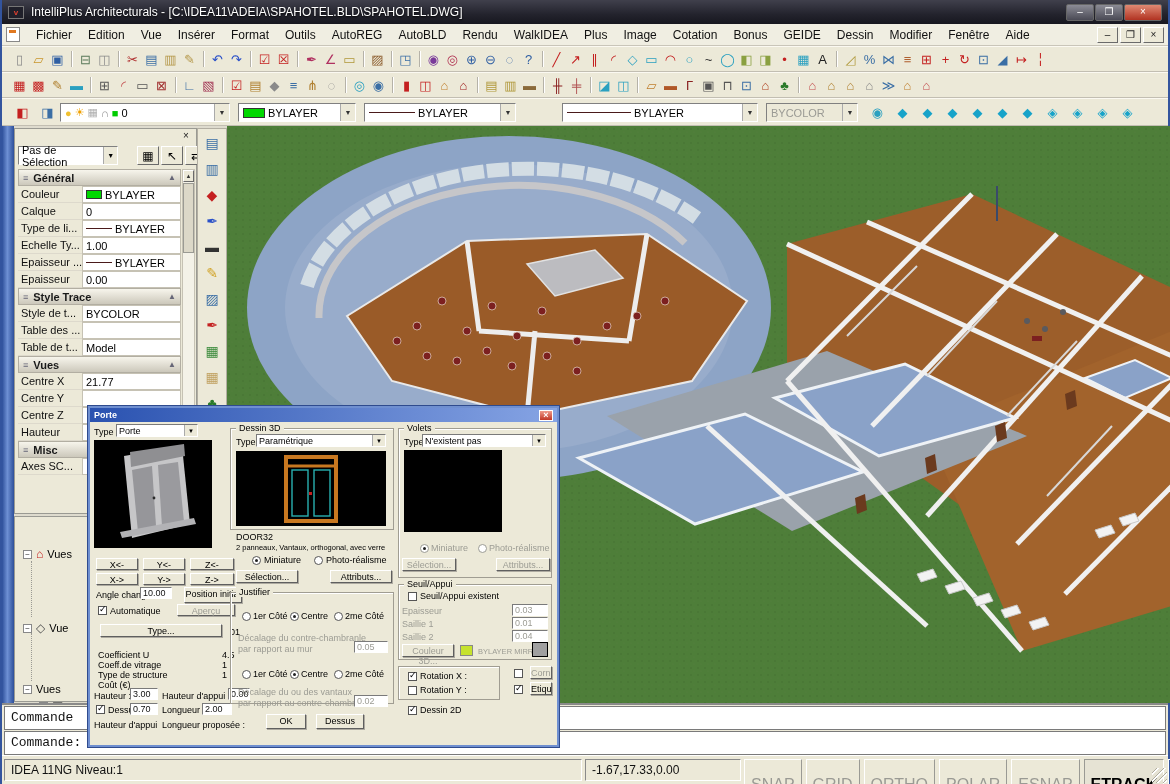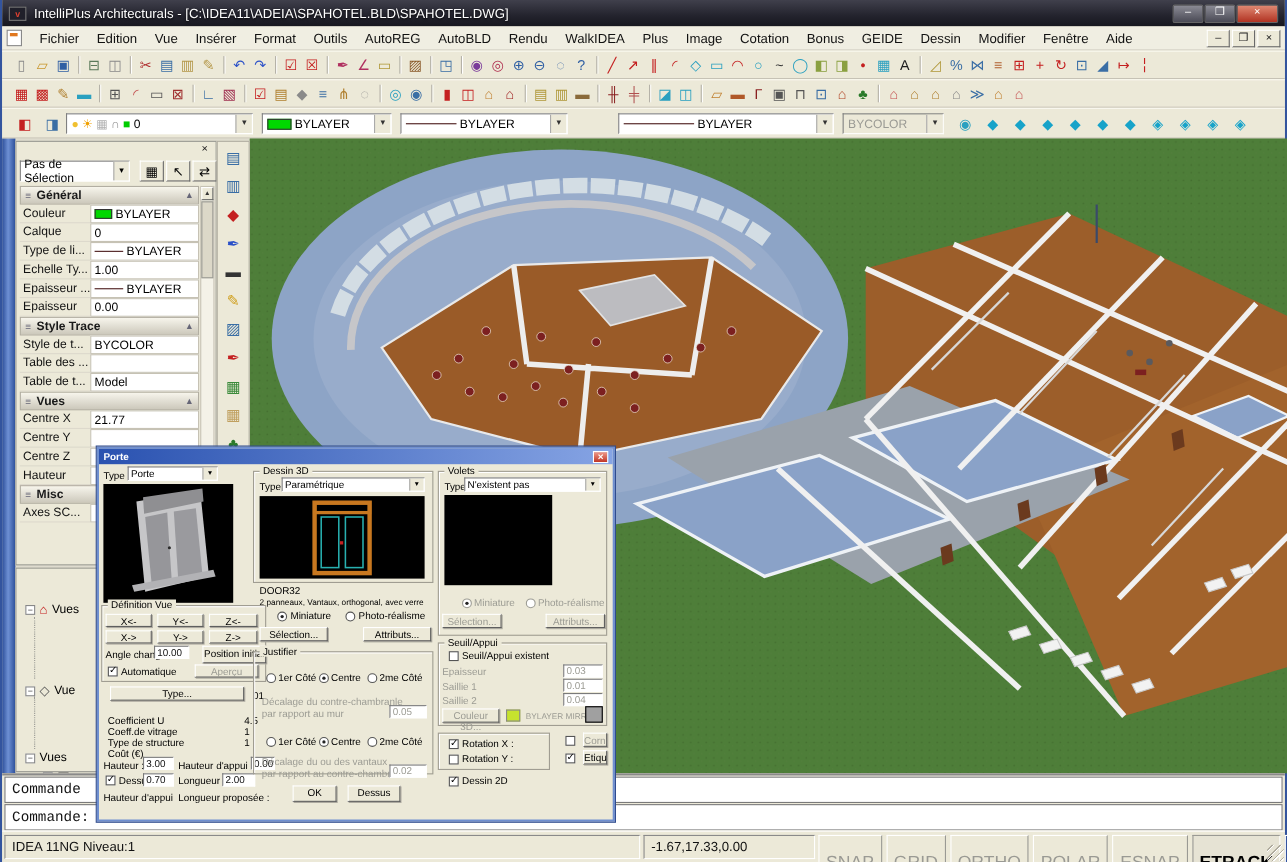--- a/index.html
+++ b/index.html
@@ -54,21 +54,21 @@
 
   
   .leftstrip { position:absolute; left:0; top:126px; width:12px; height:577px;
     background:linear-gradient(90deg,#2d4f9a,#6e90d4 45%,#2d4f9a); }
   .wsleft { position:absolute; left:12px; top:126px; width:213px; height:577px; background:#dedbce; }
 
   .palette { position:absolute; left:12px; top:128px; width:183px; height:386px; background:#ece9d8;
     border:1px solid #9a9a93; }
   .pclose { position:absolute; right:3px; top:1px; width:14px; height:13px; font-size:10px; line-height:12px;
     text-align:center; color:#222; }
-  .selrow { position:absolute; left:3px; top:17px; display:flex; gap:9px; }
+  .selrow { position:absolute; left:3px; top:17px; display:flex; gap:19px; }
   .psel { width:100px; height:19px; background:#fff; border:1px solid; border-color:#808080 #fff #fff #808080;
     font-size:11px; display:flex; align-items:center; padding-left:3px; }
   .psel .arr { margin-left:auto; width:14px; align-self:stretch; background:#ece9d8; border-left:1px solid #aaa;
     display:flex; align-items:center; justify-content:center; font-size:7px; }
   .pbtn { width:22px; height:19px; background:#ece9d8; border:1px solid; border-color:#fff #6a6a6a #6a6a6a #fff;
     display:flex; align-items:center; justify-content:center; font-size:12px; }
   .pbody { position:absolute; left:3px; top:40px; width:163px; }
   .phead { height:17px; background:linear-gradient(#f7f5ec,#ccc8bb); border:1px solid #b2aea2;
     display:flex; align-items:center; font-weight:bold; font-size:11px; gap:5px; padding:0 4px; color:#1a1a1a; }
   .phead .hh { color:#667; font-size:9px; } .phead .ch { margin-left:auto; color:#667; font-size:8px; }
@@ -904,23 +904,20 @@
       <div class="prevbox" style="left:4px;top:18px;width:118px;height:108px">
         <svg width="118" height="108" viewBox="0 0 118 108">
           <polygon points="30,16 88,6 96,84 38,98" fill="#c6c6c8"></polygon>
           <polygon points="36,12 90,4 91,16 37,27" fill="#8f8f92"></polygon>
           <polygon points="38,30 58,26 62,86 44,92" fill="#96969a"></polygon>
           <polygon points="64,25 84,22 90,82 68,86" fill="#9a9a9e"></polygon>
           <polygon points="26,92 100,78 102,84 28,98" fill="#b2b2b5"></polygon>
           <circle cx="60" cy="58" r="1.4" fill="#2a2a2a"></circle>
         </svg>
       </div>
-      <div class="grp" style="left:2px;top:128px;width:150px;height:70px">
-        <span class="leg">Définition Vue</span>
-      </div>
       <div class="b" style="left:6px;top:136px;width:42px;height:12px">X&lt;-</div>
       <div class="b" style="left:53px;top:136px;width:42px;height:12px">Y&lt;-</div>
       <div class="b" style="left:100px;top:136px;width:44px;height:12px">Z&lt;-</div>
       <div class="b" style="left:6px;top:151px;width:42px;height:12px">X-&gt;</div>
       <div class="b" style="left:53px;top:151px;width:42px;height:12px">Y-&gt;</div>
       <div class="b" style="left:100px;top:151px;width:44px;height:12px">Z-&gt;</div>
       <span class="lab" style="left:6px;top:168px">Angle changé :</span>
       <div class="f" style="left:50px;top:165px;width:32px;height:12px">10.00</div>
       <div class="b" style="left:94px;top:165px;width:58px;height:16px">Position initial</div>
       <span class="cb on" style="left:8px;top:184px"></span>

